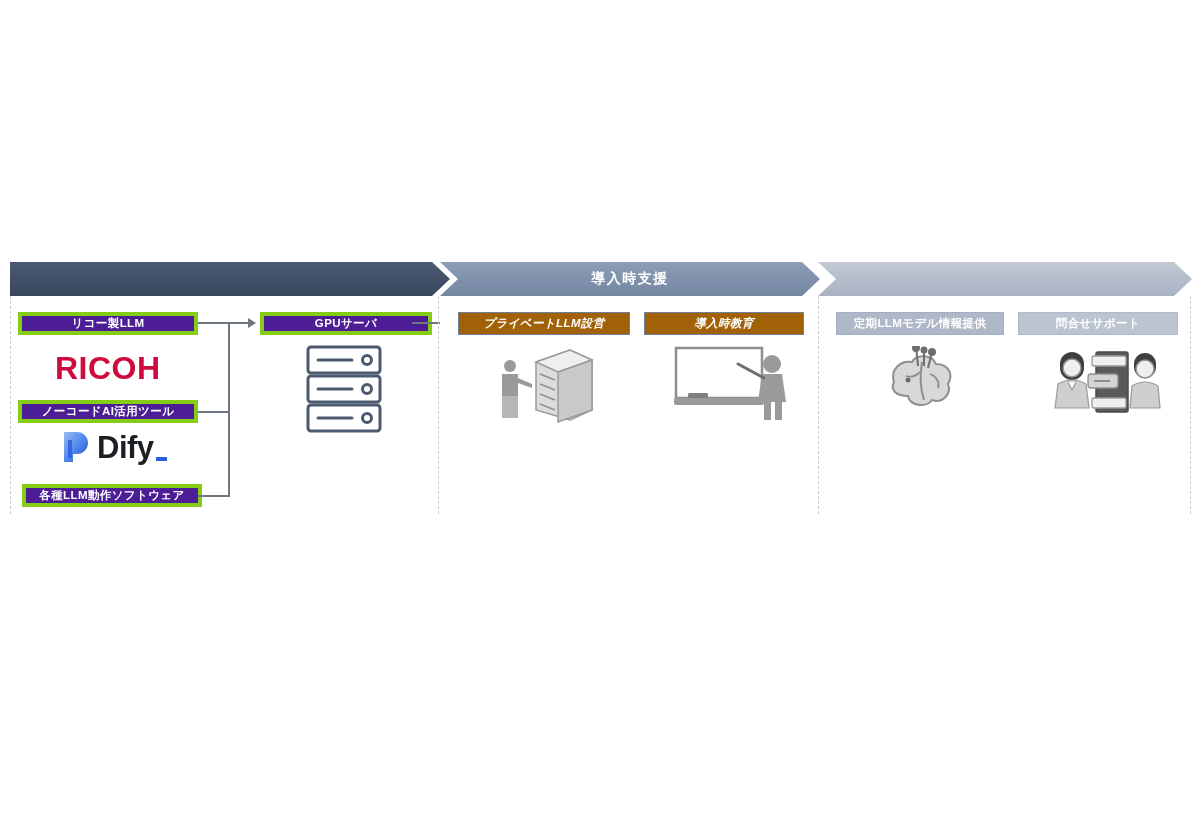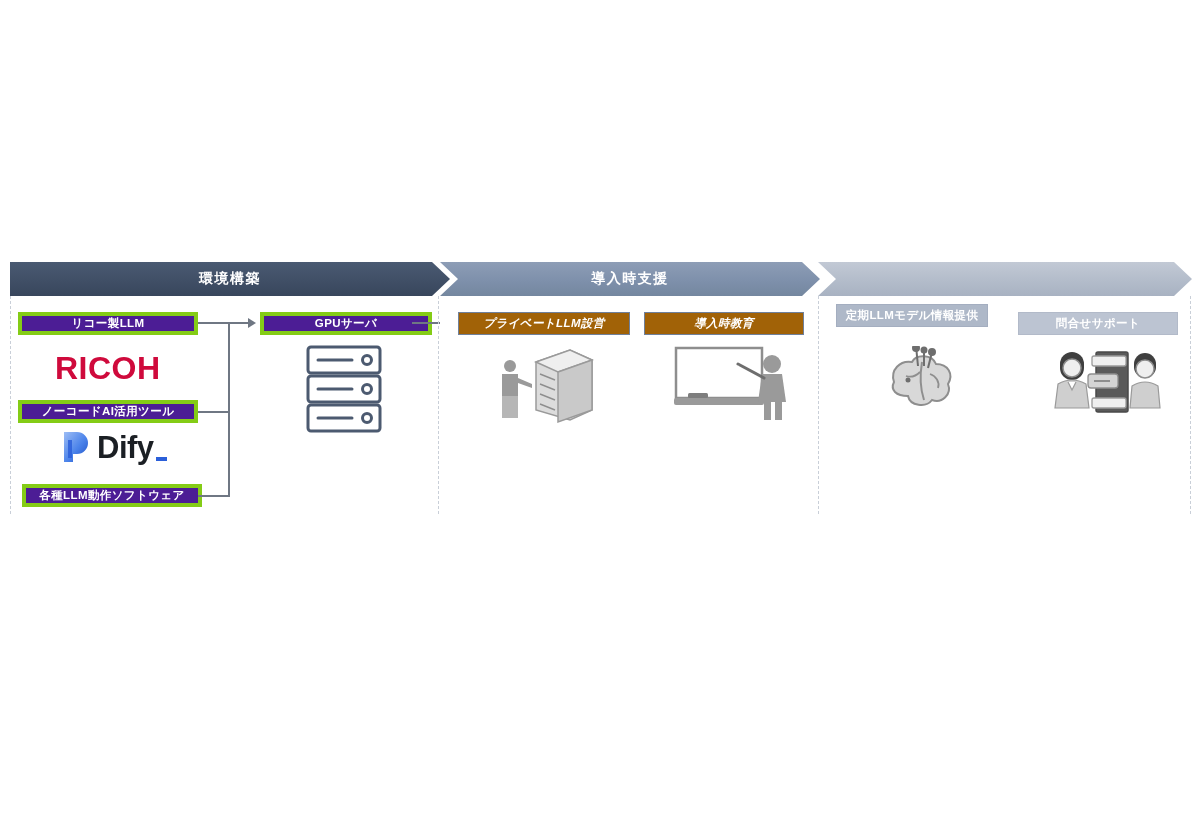--- a/index.html
+++ b/index.html
@@ -138,23 +138,20 @@
     <svg class="banner-svg" width="440" height="34" viewBox="0 0 440 34" style="position:absolute;top:0;left:0;">
       <defs>
         <linearGradient id="g1" x1="0" y1="0" x2="0" y2="1">
           <stop offset="0%" stop-color="#4a5a72"></stop>
           <stop offset="55%" stop-color="#404f66"></stop>
           <stop offset="100%" stop-color="#38465c"></stop>
         </linearGradient>
       </defs>
       <path d="M0,0 L422,0 L440,17 L422,34 L0,34 Z" fill="url(#g1)"></path>
     </svg>
-    <div class="banner" style="width:440px;">
-      <span class="banner-label">環境構築</span>
-    </div>
 
     <div class="chip navy" style="left:8px; top:50px; width:180px;">
       <span>リコー製LLM</span>
     </div>
 
     <div class="logo-ricoh" style="left:45px; top:88px; color:#cf0a3c;">
       <span>RICOH</span>
     </div>
 
     <div class="chip navy" style="left:8px; top:138px; width:180px;">
@@ -293,21 +290,21 @@
       <defs>
         <linearGradient id="g3" x1="0" y1="0" x2="0" y2="1">
           <stop offset="0%" stop-color="#c2c9d5"></stop>
           <stop offset="55%" stop-color="#b3bcca"></stop>
           <stop offset="100%" stop-color="#a8b2c2"></stop>
         </linearGradient>
       </defs>
       <path d="M0,0 L356,0 L374,17 L356,34 L0,34 L18,17 Z" fill="url(#g3)"></path>
     </svg>
 
-    <div class="chip light" style="left:18px; top:42px; width:152px;">
+    <div class="chip light" style="left:18px; top:50px; width:168px;">
       <span>定期LLMモデル情報提供</span>
     </div>
 
     <div class="icon-wrap" style="left:66px; top:84px;">
       <svg width="80" height="72" viewBox="0 0 80 72">
         <path d="M10,36 C6,24 16,14 28,16 C32,8 48,8 52,18 C64,18 70,28 64,38 C68,48 58,58 48,54 C42,62 26,60 24,50 C12,50 6,44 10,36 Z" fill="#d8d8d8" stroke="#8e8e8e" stroke-width="2"></path>
         <path d="M38,16 C36,28 36,42 40,54" fill="none" stroke="#8e8e8e" stroke-width="2"></path>
         <path d="M22,30 C28,32 32,30 36,26" fill="none" stroke="#8e8e8e" stroke-width="1.8"></path>
         <path d="M46,28 C52,30 56,36 54,42" fill="none" stroke="#8e8e8e" stroke-width="1.8"></path>
 

